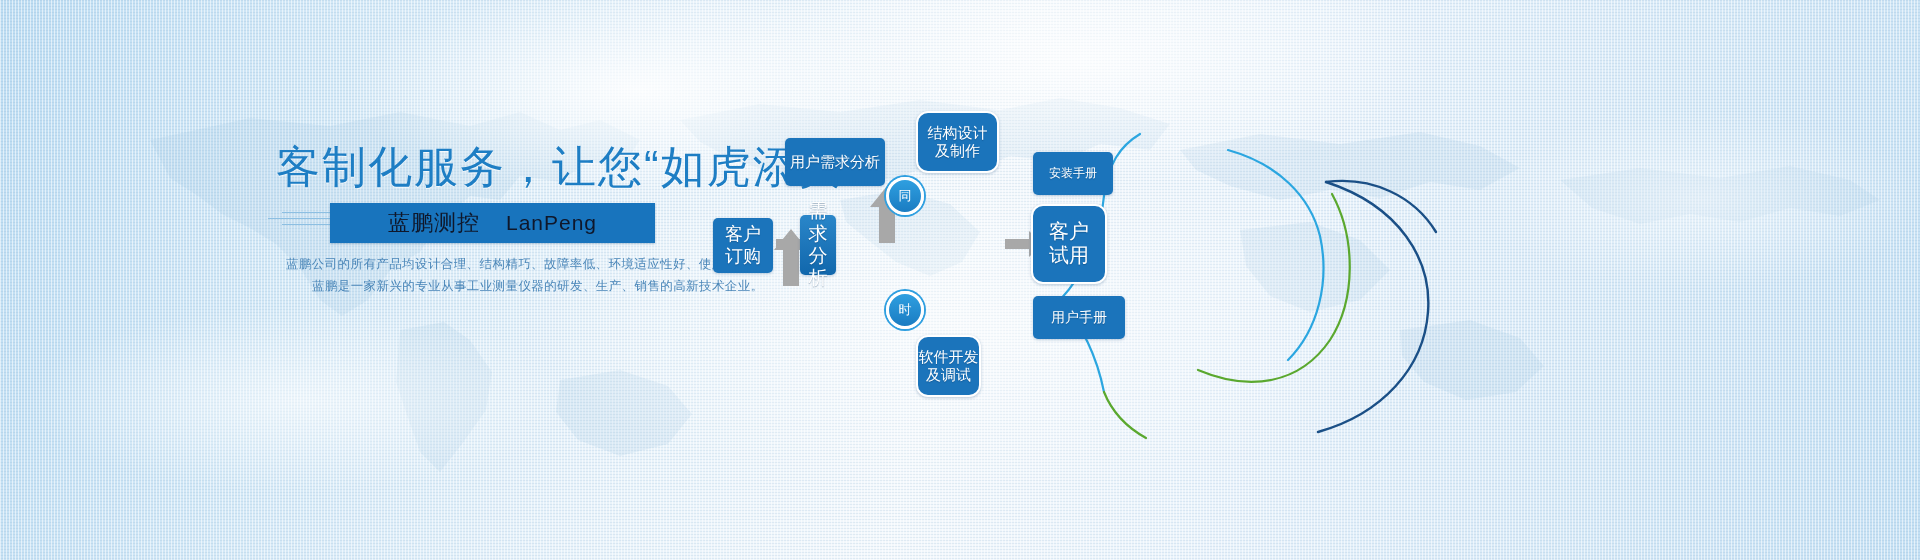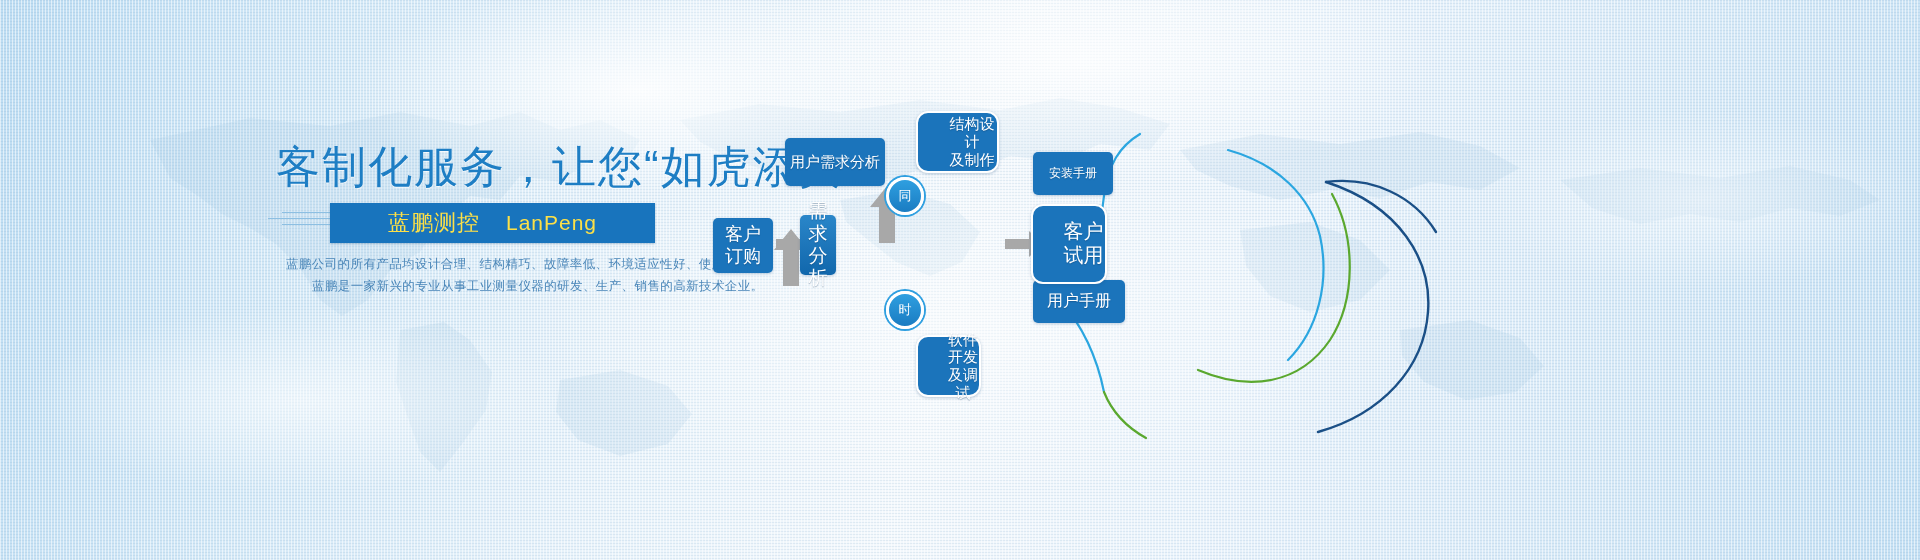--- a/index.html
+++ b/index.html
@@ -38,21 +38,21 @@
   .headline{
     position:absolute;left:276px;top:138px;
     font-size:44px;letter-spacing:2px;color:#1e7ec4;white-space:nowrap;
     text-shadow:0 1px 1px rgba(255,255,255,.8);
   }
   .ribbon{
     position:absolute;left:330px;top:203px;width:325px;height:40px;
     background:#1874bd;display:flex;align-items:center;justify-content:center;gap:26px;
     box-shadow:0 1px 2px rgba(20,70,120,.25);
   }
-  .ribbon span{color:#fde047;font-size:22px;letter-spacing:1px;white-space:nowrap;}
+  .ribbon span{color:#0f172a;font-size:22px;letter-spacing:1px;white-space:nowrap;}
   .ribbon .en{font-size:21px;}
   #ribbon-lines{position:absolute;left:268px;top:212px;width:70px;height:22px;}
   #ribbon-lines i{display:block;height:1px;background:#8dbfe2;margin-bottom:5px;}
   #ribbon-lines i:nth-child(1){width:56px;margin-left:14px;}
   #ribbon-lines i:nth-child(2){width:70px;margin-left:0px;}
   #ribbon-lines i:nth-child(3){width:56px;margin-left:14px;}
   .subline{
     position:absolute;color:#4a86b8;font-size:12.5px;letter-spacing:.4px;white-space:nowrap;
   }
   .subline.l1{left:286px;top:256px;}
@@ -61,21 +61,21 @@
   
   #flow{position:absolute;left:0;top:0;width:1920px;height:560px;}
   #flow-svg{position:absolute;left:0;top:0;width:1920px;height:560px;}
 
   .node{
     position:absolute;background:#1b74bb;color:#fff;
     display:flex;align-items:center;justify-content:center;text-align:center;
     line-height:1.18;box-sizing:border-box;
     text-shadow:0 1px 1px rgba(10,50,90,.35);
   }
-  .node.rounded{border-radius:12px;border:2px solid #ffffff;box-shadow:0 1px 3px rgba(30,80,130,.30);padding-left:29px;}
+  .node.rounded{border-radius:12px;border:2px solid #ffffff;box-shadow:0 1px 3px rgba(30,80,130,.30);}
   .node.sharp{border-radius:5px;box-shadow:0 1px 3px rgba(30,80,130,.25);}
   .node.grad{background:linear-gradient(180deg,#2a86c9 0%,#1167ac 100%);}
 
   .badge{
     position:absolute;width:32px;height:32px;border-radius:50%;
     background:linear-gradient(180deg,#2f9fe0 0%,#1a7cc2 100%);
     border:3px solid #ffffff;box-shadow:0 0 0 2px #2f9fe0;
     color:#fff;font-size:13px;display:flex;align-items:center;justify-content:center;
   }
 
@@ -189,21 +189,21 @@
 
     <div class="node rounded" style="left:916px;top:335px;width:65px;height:62px;font-size:15px;">
       <span style="white-space:pre-line;">软件开发
 及调试</span>
     </div>
 
     <div class="node sharp" style="left:1033px;top:152px;width:80px;height:43px;font-size:12px;">
       <span>安装手册</span>
     </div>
 
-    <div class="node sharp" style="left:1033px;top:280px;width:92px;height:43px;font-size:16px;">
+    <div class="node sharp" style="left:1033px;top:296px;width:92px;height:43px;font-size:14px;">
       <span>用户手册</span>
     </div>
 
     <div class="node rounded" style="left:1031px;top:204px;width:76px;height:80px;font-size:20px;">
       <span style="white-space:pre-line;">客户
 试用</span>
     </div>
 
 
     <div class="badge" style="left:886px;top:177px;">

